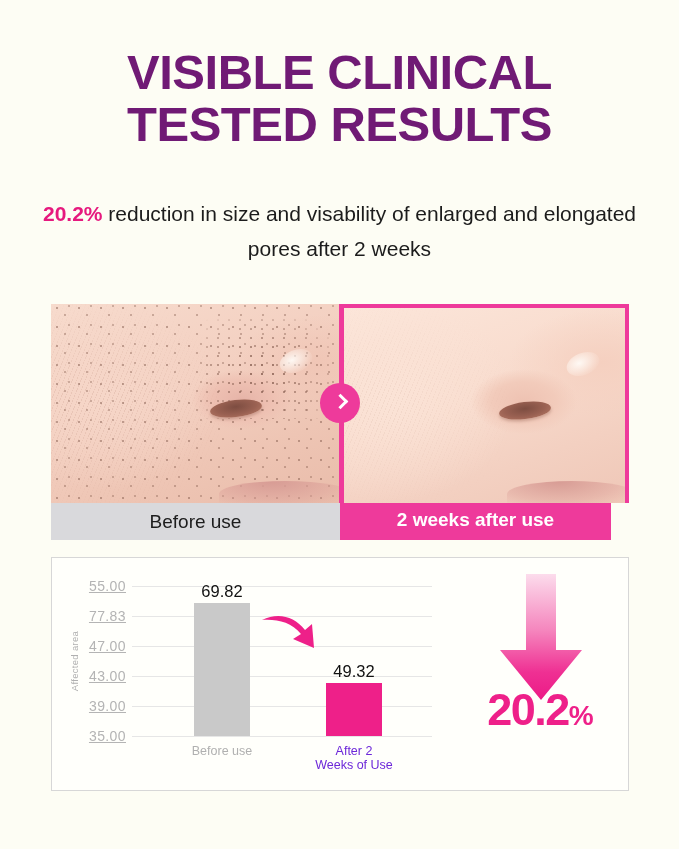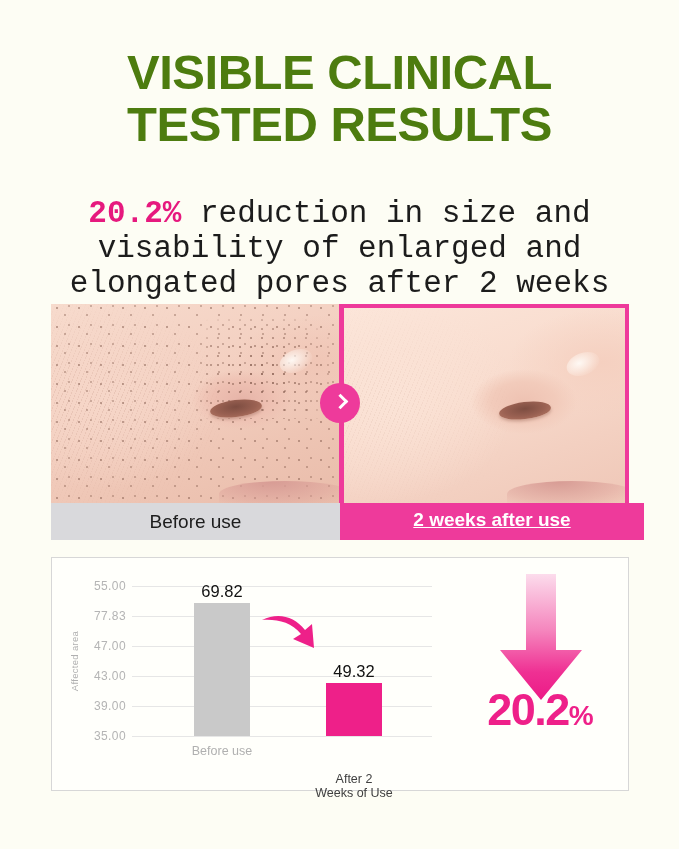--- a/index.html
+++ b/index.html
@@ -7,35 +7,34 @@
     width:679px;height:849px;
     background:#fdfdf4;
     font-family:"Liberation Sans", sans-serif;
     overflow:hidden;
     position:relative;
   }
   
   .headline{
     position:absolute;left:0;top:46px;width:679px;
     text-align:center;
-    color:#4d7c0f;
+    color:#701a75;
     font-size:49px;
     font-weight:bold;
     letter-spacing:-0.5px;
     line-height:52px;
   }
   .headline .l2{display:block;}
   .subhead{
     position:absolute;left:40px;top:196px;width:599px;
     text-align:center;
     color:#1c1c1c;
-    font-size:31px;
+    font-size:21px;
     line-height:35px;
     font-weight:400;
-    font-family:Liberation Mono, monospace;
   }
   .subhead .pct{
     color:#e6197e;
     font-weight:bold;
   }
   
   .photos{
     position:absolute;left:51px;top:304px;width:578px;height:236px;
   }
   .photo{
@@ -131,40 +130,41 @@
     transform:rotate(45deg);
   }
   
   .caption{
     position:absolute;top:199px;height:37px;
     display:flex;align-items:center;justify-content:center;
     font-size:19px;
     box-sizing:border-box;
   }
   .caption.before{left:0;width:289px;background:#d9d9dc;color:#1d1d1d;}
-  .caption.after{left:289px;width:304px;background:#ee3a9b;color:#ffffff;font-weight:bold;
-                 border-left:4px solid #ee3a9b;border-right:4px solid #ee3a9b;border-bottom:4px solid #ee3a9b;text-decoration:underline;}
+  .caption.after{left:289px;width:271px;background:#ee3a9b;color:#ffffff;font-weight:bold;
+                 border-left:4px solid #ee3a9b;border-right:4px solid #ee3a9b;border-bottom:4px solid #ee3a9b;}
   
   .chart-card{
     position:absolute;left:51px;top:557px;width:578px;height:234px;
     border:1px solid #d7d7d7;
     background:#fffffb;
     box-sizing:border-box;
   }
   .plot{
     position:absolute;left:80px;top:28px;width:300px;height:150px;
   }
   .gridline{
     position:absolute;left:0;width:300px;height:1px;background:#e6e6e6;
   }
   .ytick{
     position:absolute;right:306px;
     transform:translateY(-50%);
-    font-size:12px;color:#b4b4b4;white-space:nowrap;
+    font-size:14px;color:#b4b4b4;white-space:nowrap;
     letter-spacing:.4px;
+    text-decoration:underline;
   }
   .ylabel{
     position:absolute;left:-58px;top:75px;
     transform:translate(-50%,-50%) rotate(-90deg);
     font-size:9.5px;color:#b0b0b0;white-space:nowrap;
     letter-spacing:.3px;
   }
   .bar{position:absolute;bottom:0;}
   .bar.before{left:62px;width:56px;background:#c9c9c9;}
   .bar.after{left:194px;width:56px;background:#ee2089;}
@@ -172,21 +172,21 @@
     position:absolute;text-align:center;width:96px;
     font-size:16.5px;color:#111;
   }
   .barval.before{left:42px;}
   .barval.after{left:174px;}
   .xlab{
     position:absolute;text-align:center;width:120px;
     font-size:12.5px;line-height:14px;
   }
   .xlab.before{left:30px;top:158px;color:#b0b0b0;}
-  .xlab.after{left:162px;top:158px;color:#404040;margin-top:28px;}
+  .xlab.after{left:162px;top:158px;color:#6d28d9;}
   
   .curve-arrow{
     position:absolute;left:128px;top:22px;width:70px;height:48px;
   }
   
   .bigstat{
     position:absolute;left:398px;top:6px;width:180px;height:222px;
   }
   .down-arrow{
     position:absolute;left:48px;top:10px;width:86px;height:130px;

